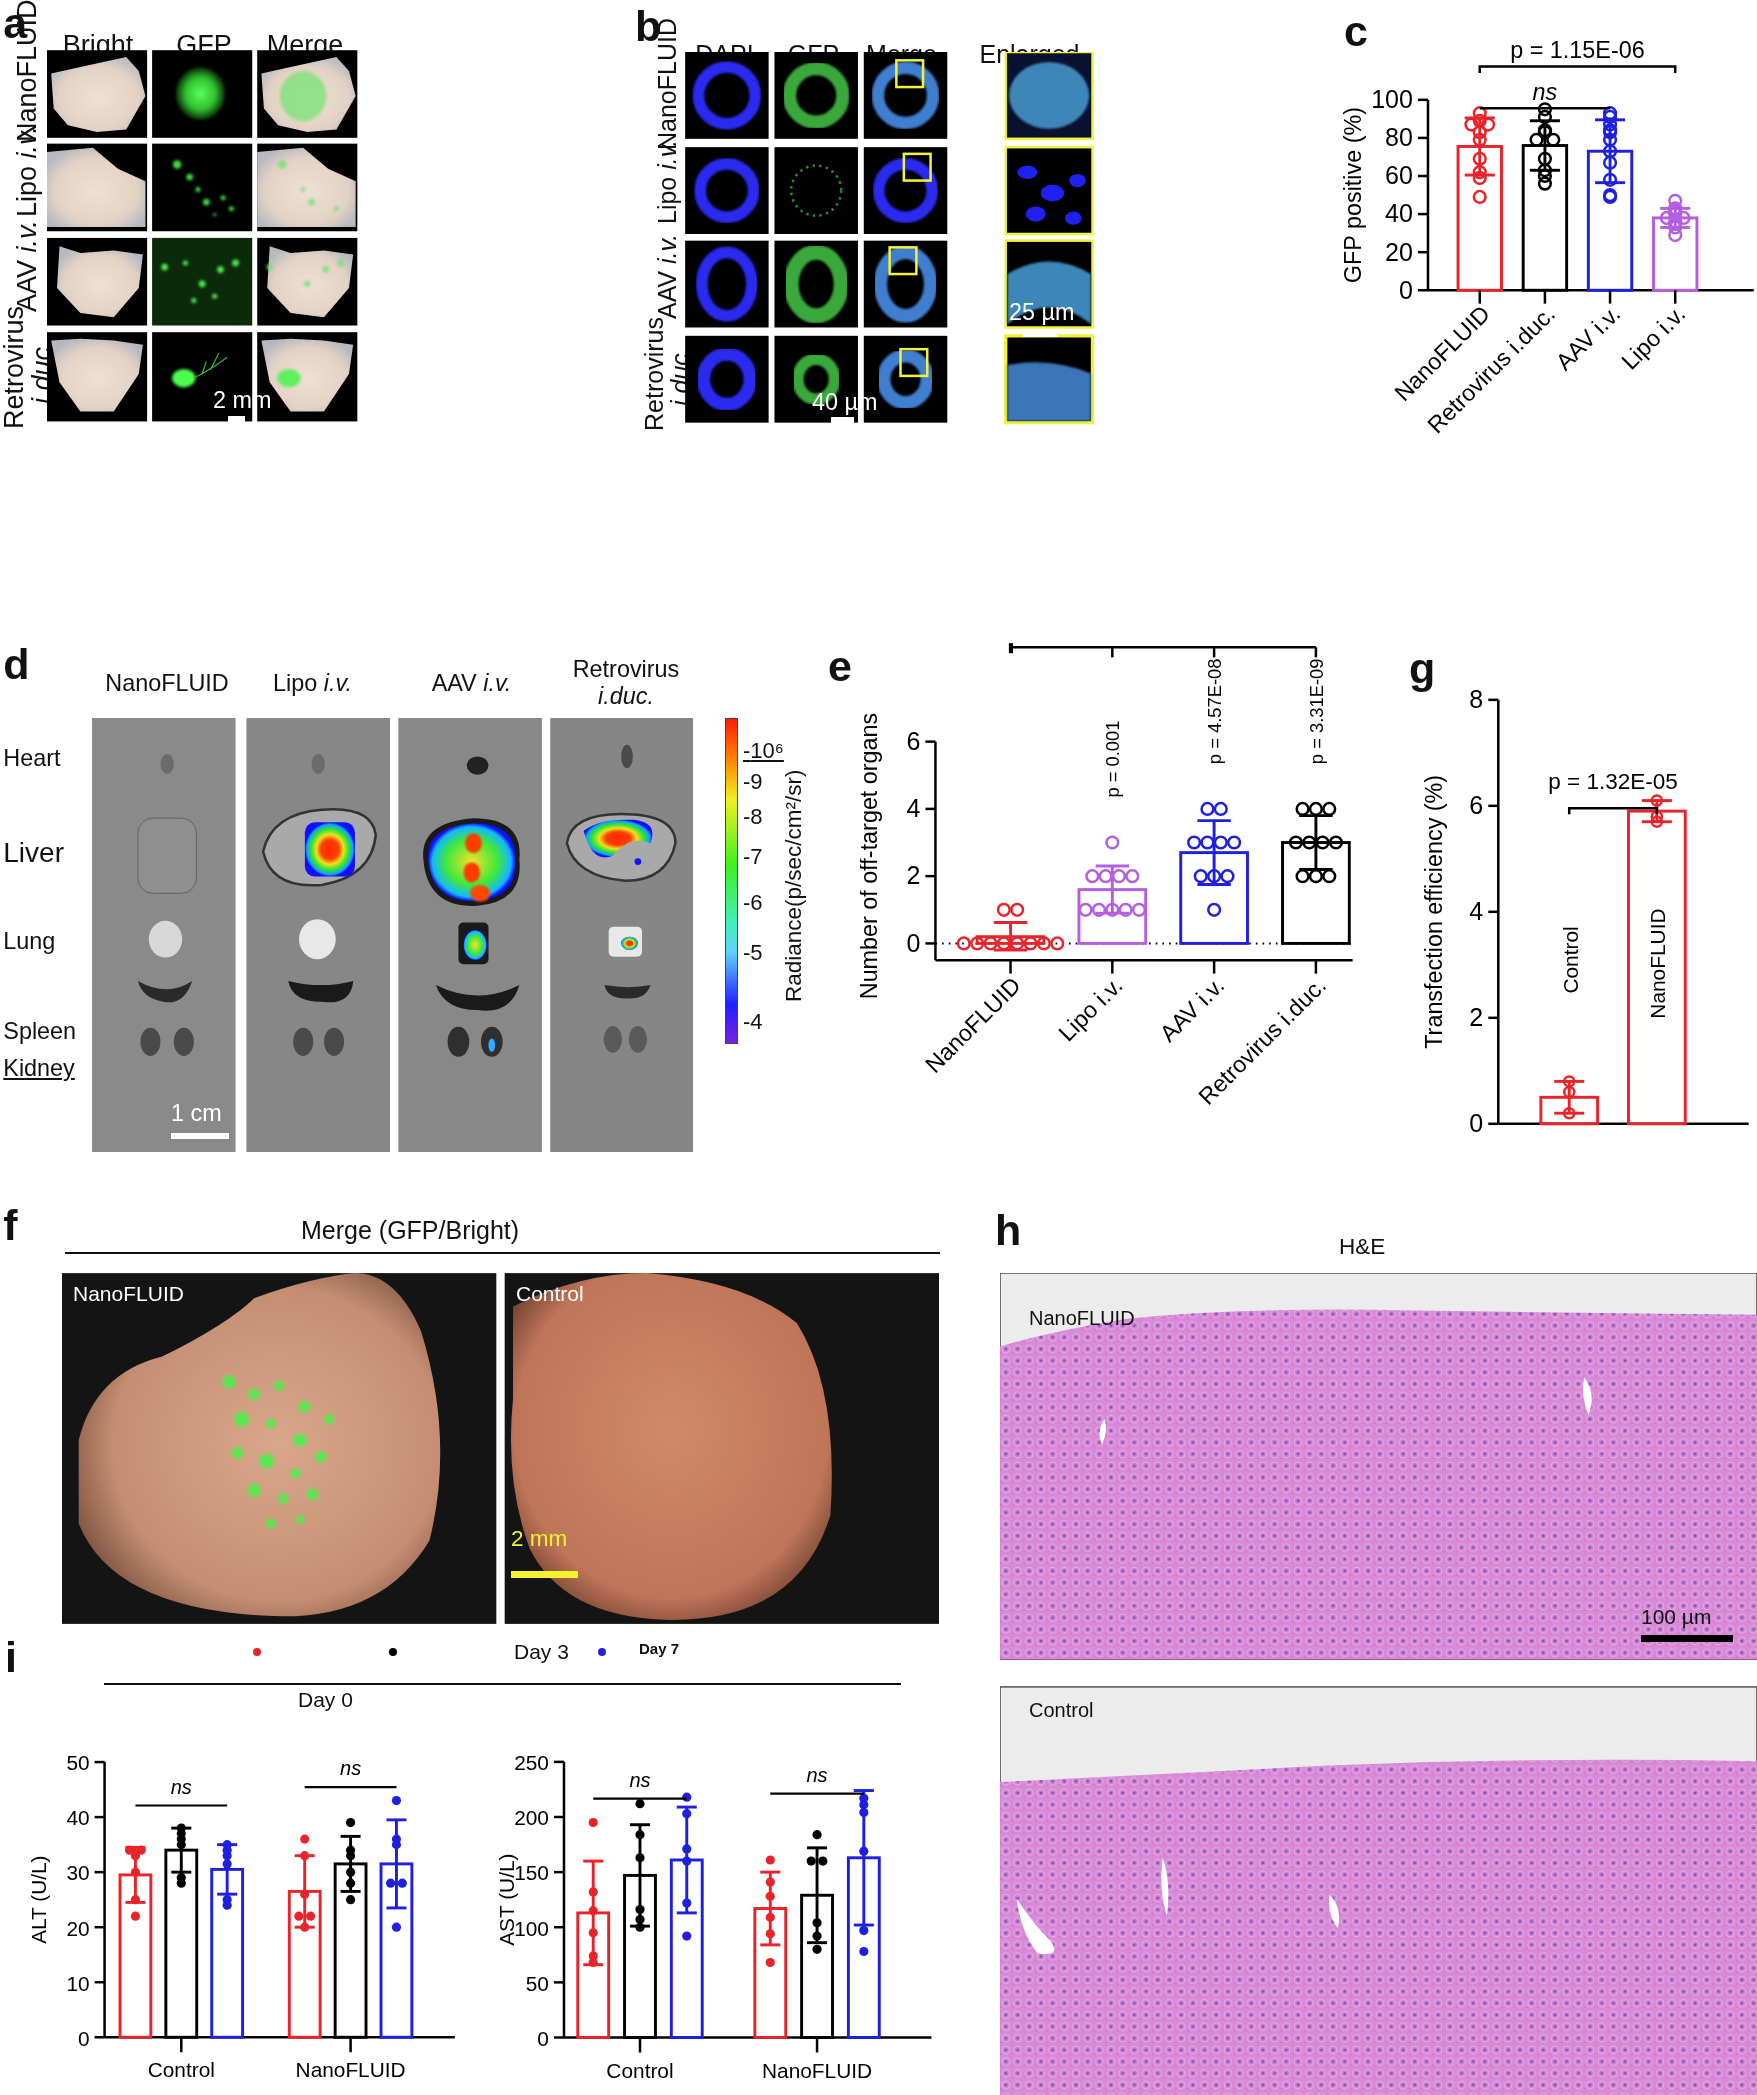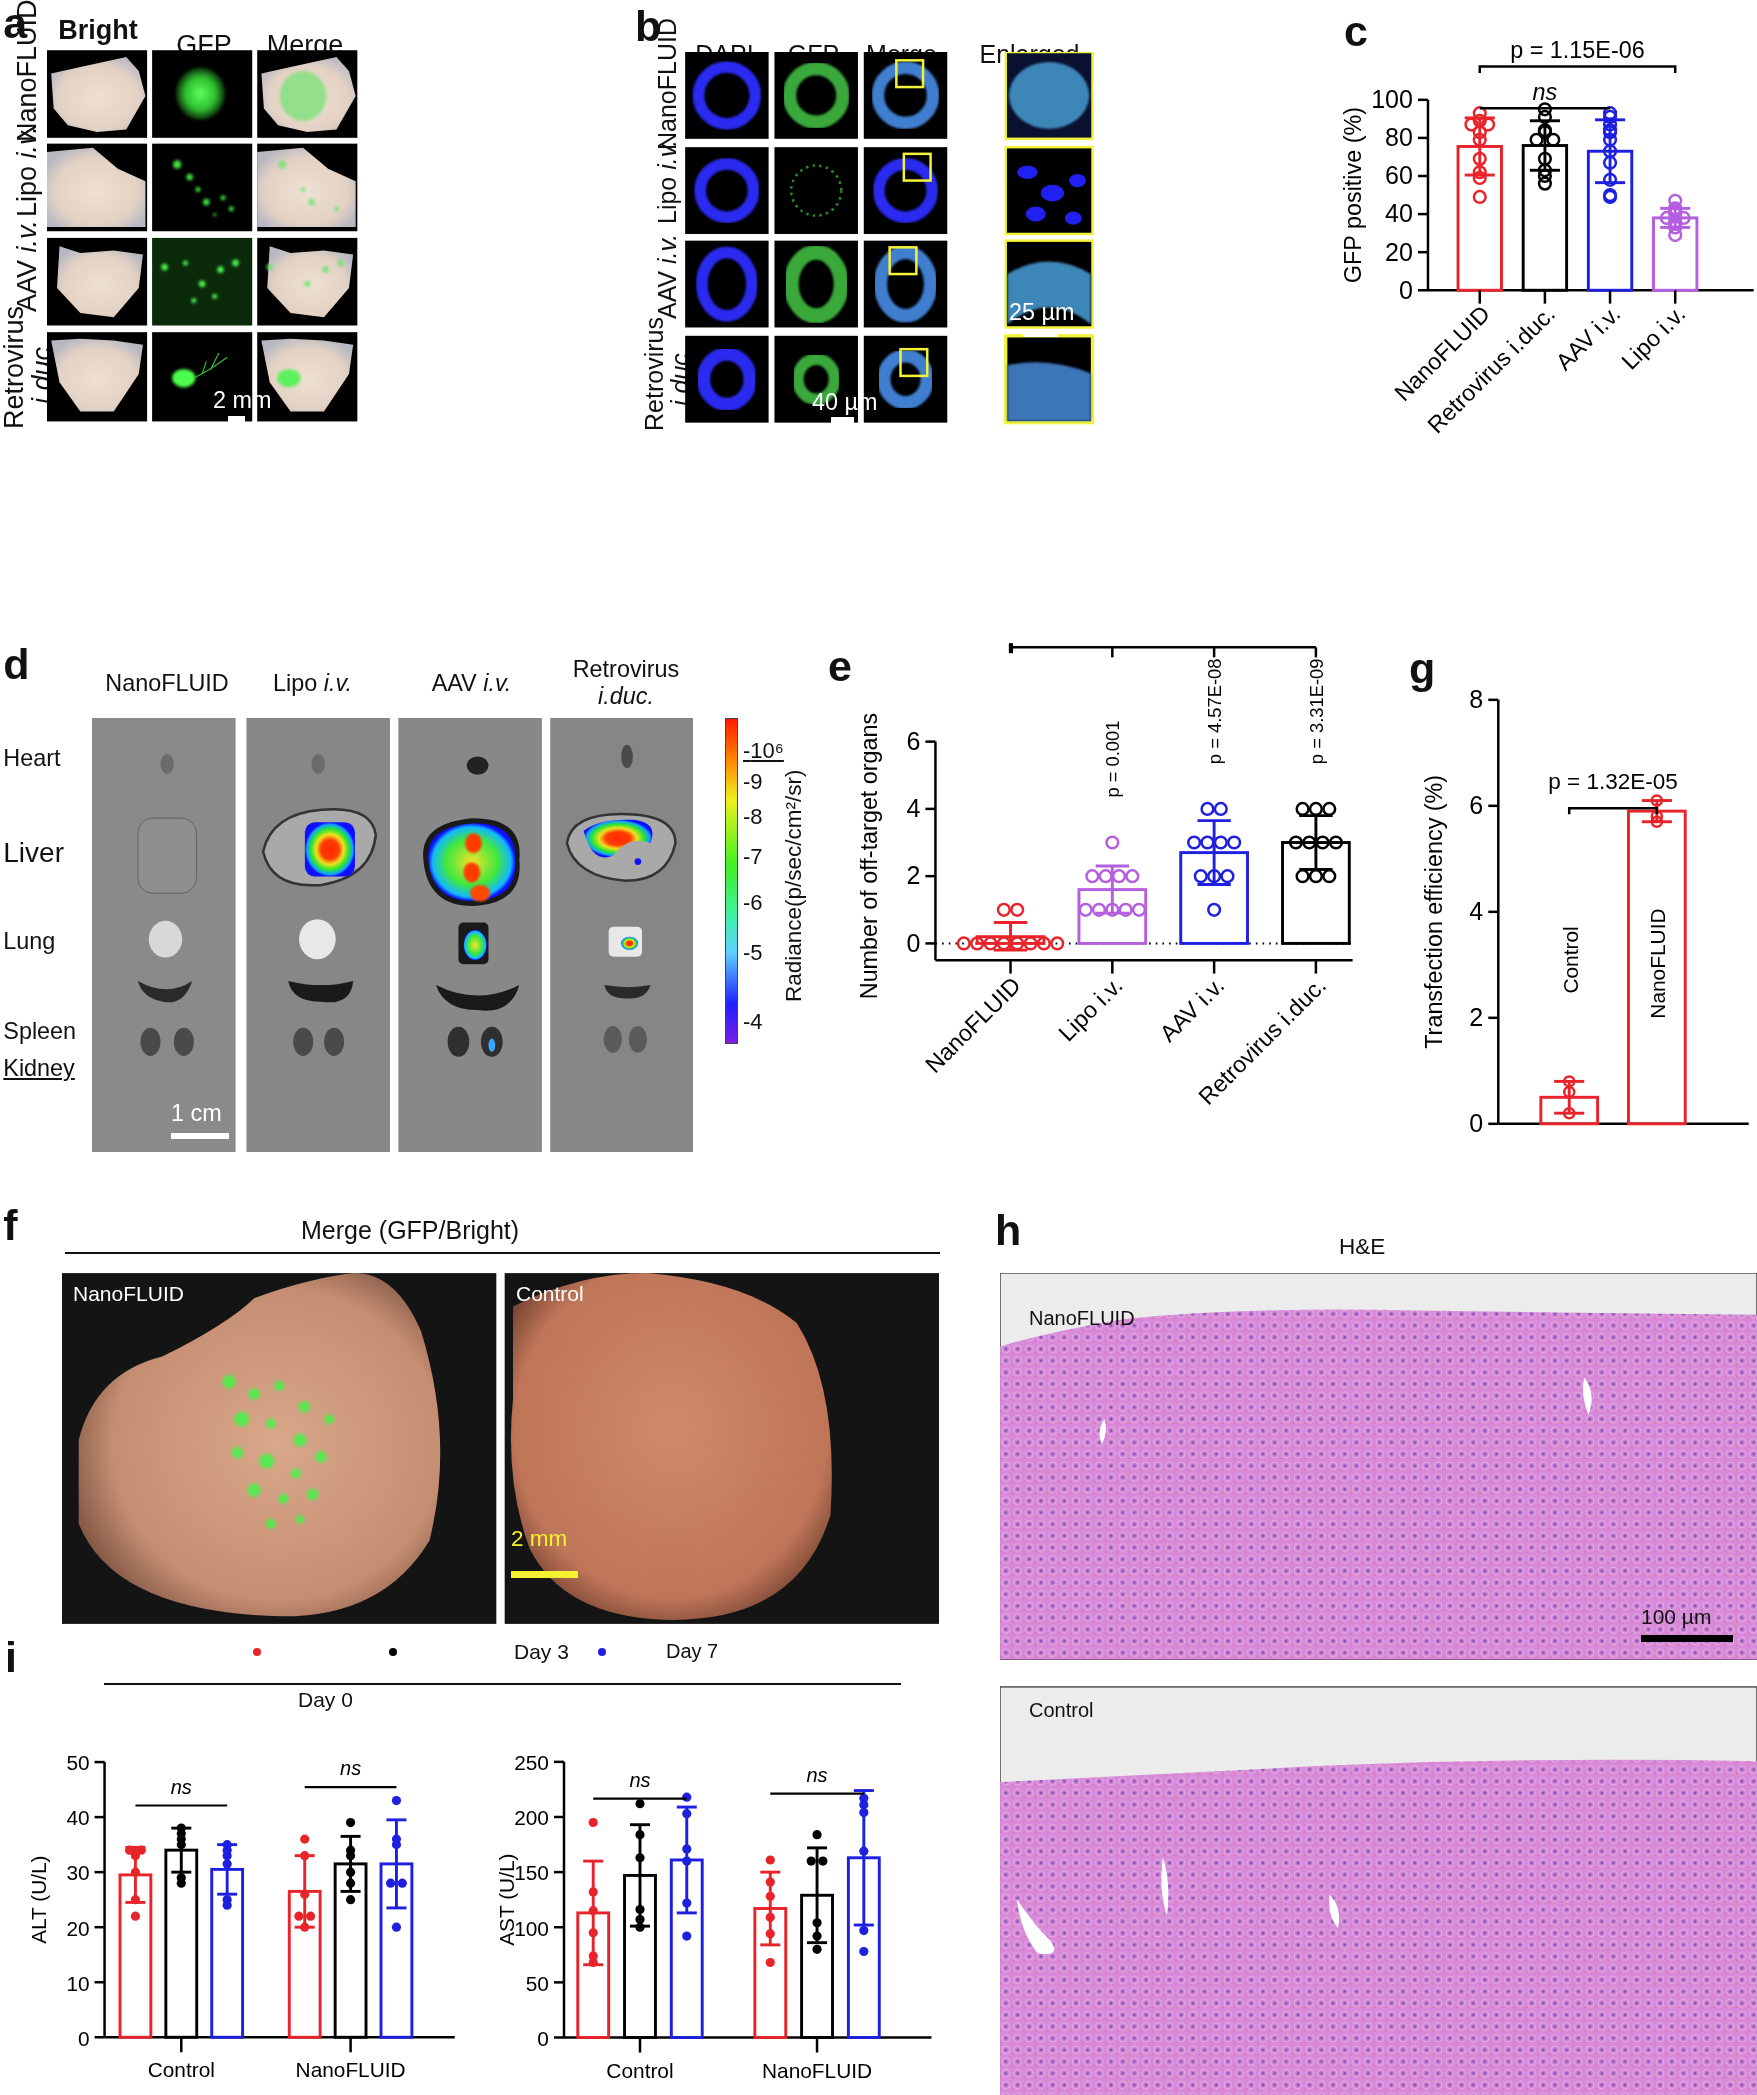--- a/index.html
+++ b/index.html
@@ -12,21 +12,21 @@
   .scalebar { position: absolute; background: #fff; }
   .scaletext { position: absolute; color: #fff; font-size: 23.4px; white-space: nowrap; }
   svg text { font-family: "Liberation Sans", sans-serif; }
   .it { font-style: italic; }
 </style>
 </head>
 <body>
 
 <div class="panel-letter" style="left:3.3px;top:1.7px;">a</div>
 <div>
-  <div class="col-head" style="left:48px;top:15px;width:100px;font-weight:bold;">Bright</div>
+  <div class="col-head" style="left:48px;top:30px;width:100px;">Bright</div>
   <div class="col-head" style="left:154px;top:30px;width:100px;">GFP</div>
   <div class="col-head" style="left:255px;top:30px;width:100px;">Merge</div>
 
   <div class="row-label" style="left:11.7px;top:142px;"><span>NanoFLUID</span></div>
   <div class="row-label" style="left:11.7px;top:217px;"><span>Lipo </span><span class="it">i.v.</span></div>
   <div class="row-label" style="left:11.7px;top:312px;"><span>AAV </span><span class="it">i.v.</span></div>
   <div class="row-label" style="left:0px;top:429px;line-height:1.05;"><span>Retrovirus</span><br><span class="it" style="padding-left:25px;">i.duc.</span></div>
 
   <svg class="abs" style="left:47px;top:50px;" width="317" height="380" viewBox="0 0 380 455">
     <defs>
@@ -594,21 +594,21 @@
   <div class="abs" style="left:1641px;top:1635px;width:92px;height:6.7px;background:#000;"></div>
 </div>
 
 <div class="panel-letter" style="left:5px;top:1636px;">i</div>
 <div>
   <div class="abs" style="left:253px;top:1648px;width:8.3px;height:8.3px;border-radius:50%;background:#e8242a;"></div>
   <div class="abs" style="left:298px;top:1640px;font-size:21px;margin-top:48px;">Day 0</div>
   <div class="abs" style="left:389px;top:1648px;width:8.3px;height:8.3px;border-radius:50%;background:#000;"></div>
   <div class="abs" style="left:514px;top:1640px;font-size:21px;">Day 3</div>
   <div class="abs" style="left:598px;top:1648px;width:8.3px;height:8.3px;border-radius:50%;background:#1f1fe0;"></div>
-  <div class="abs" style="left:666px;top:1640px;font-size:20px;">Day 7</div>
+  <div class="abs" style="left:639px;top:1640px;font-size:15px;font-weight:bold;">Day 7</div>
   <div class="abs" style="left:104px;top:1683px;width:797px;height:1.7px;background:#111;"></div>
 </div>
 <svg class="abs" id="chart-alt" style="left:16.7px;top:1695px;" width="442" height="401" viewBox="0 0 530 480">
     <line x1="105" y1="80" x2="105" y2="410" stroke="#000" stroke-width="3"></line>
     <line x1="105" y1="410" x2="525" y2="410" stroke="#000" stroke-width="3"></line>
     <line x1="93" y1="410" x2="105" y2="410" stroke="#000" stroke-width="3"></line>
     <text x="87" y="420" text-anchor="end" font-size="25">0</text>
     <line x1="93" y1="344" x2="105" y2="344" stroke="#000" stroke-width="3"></line>
     <text x="87" y="354" text-anchor="end" font-size="25">10</text>
     <line x1="93" y1="278" x2="105" y2="278" stroke="#000" stroke-width="3"></line>

